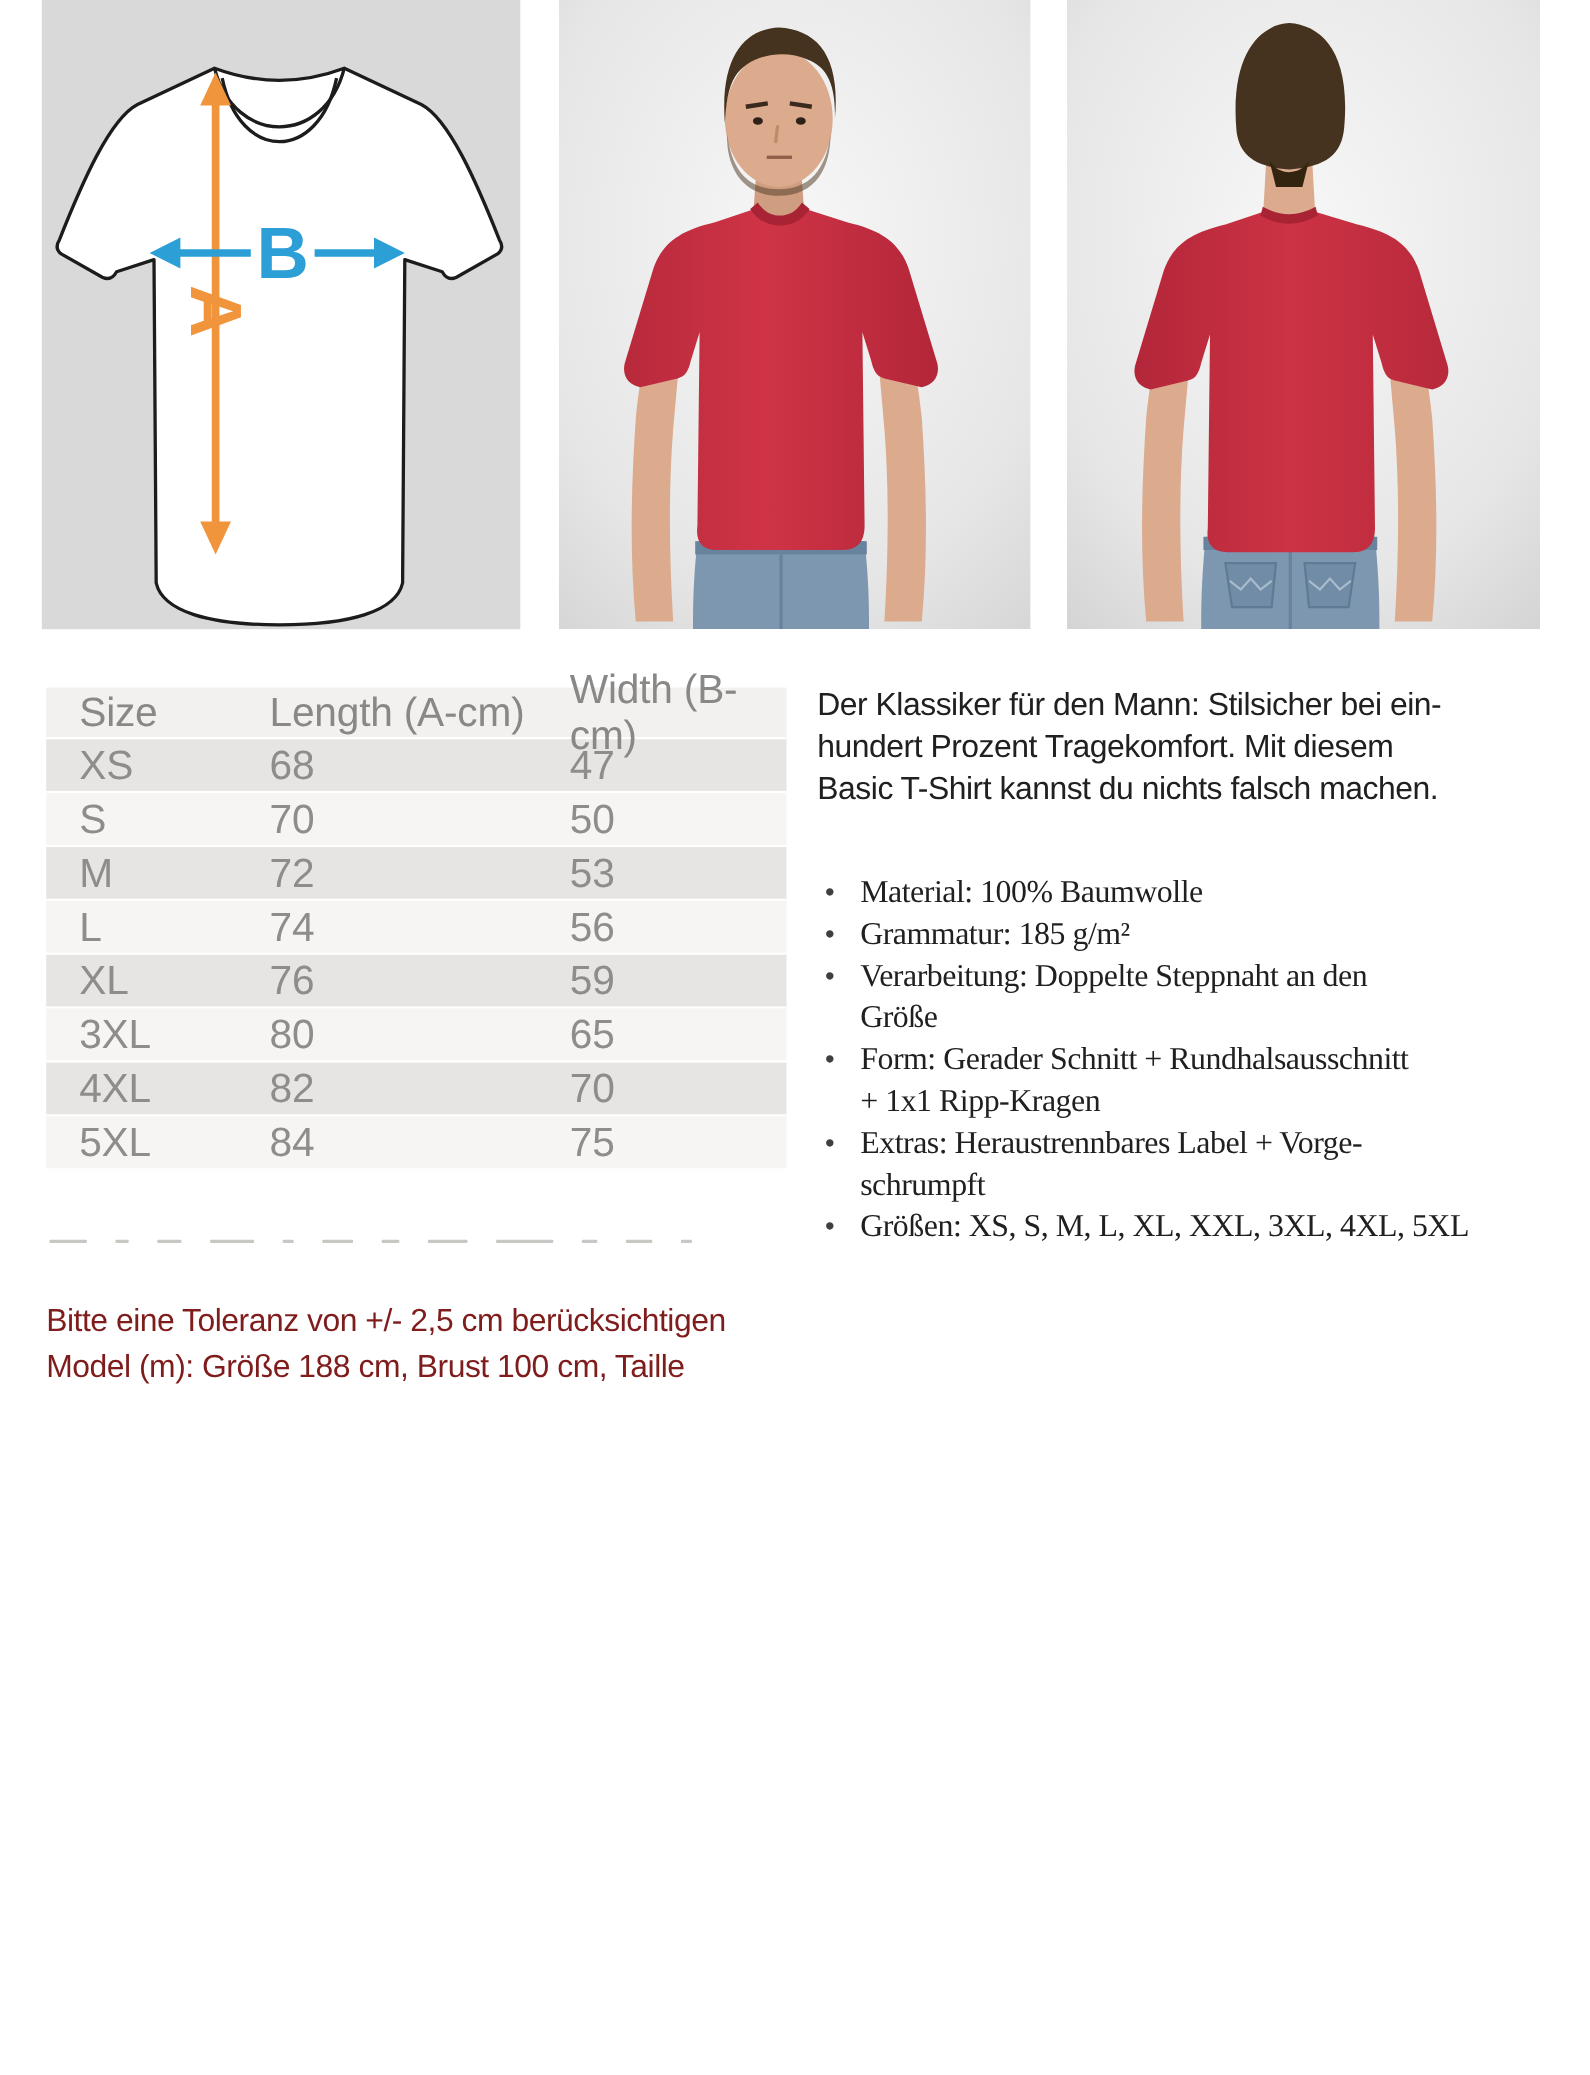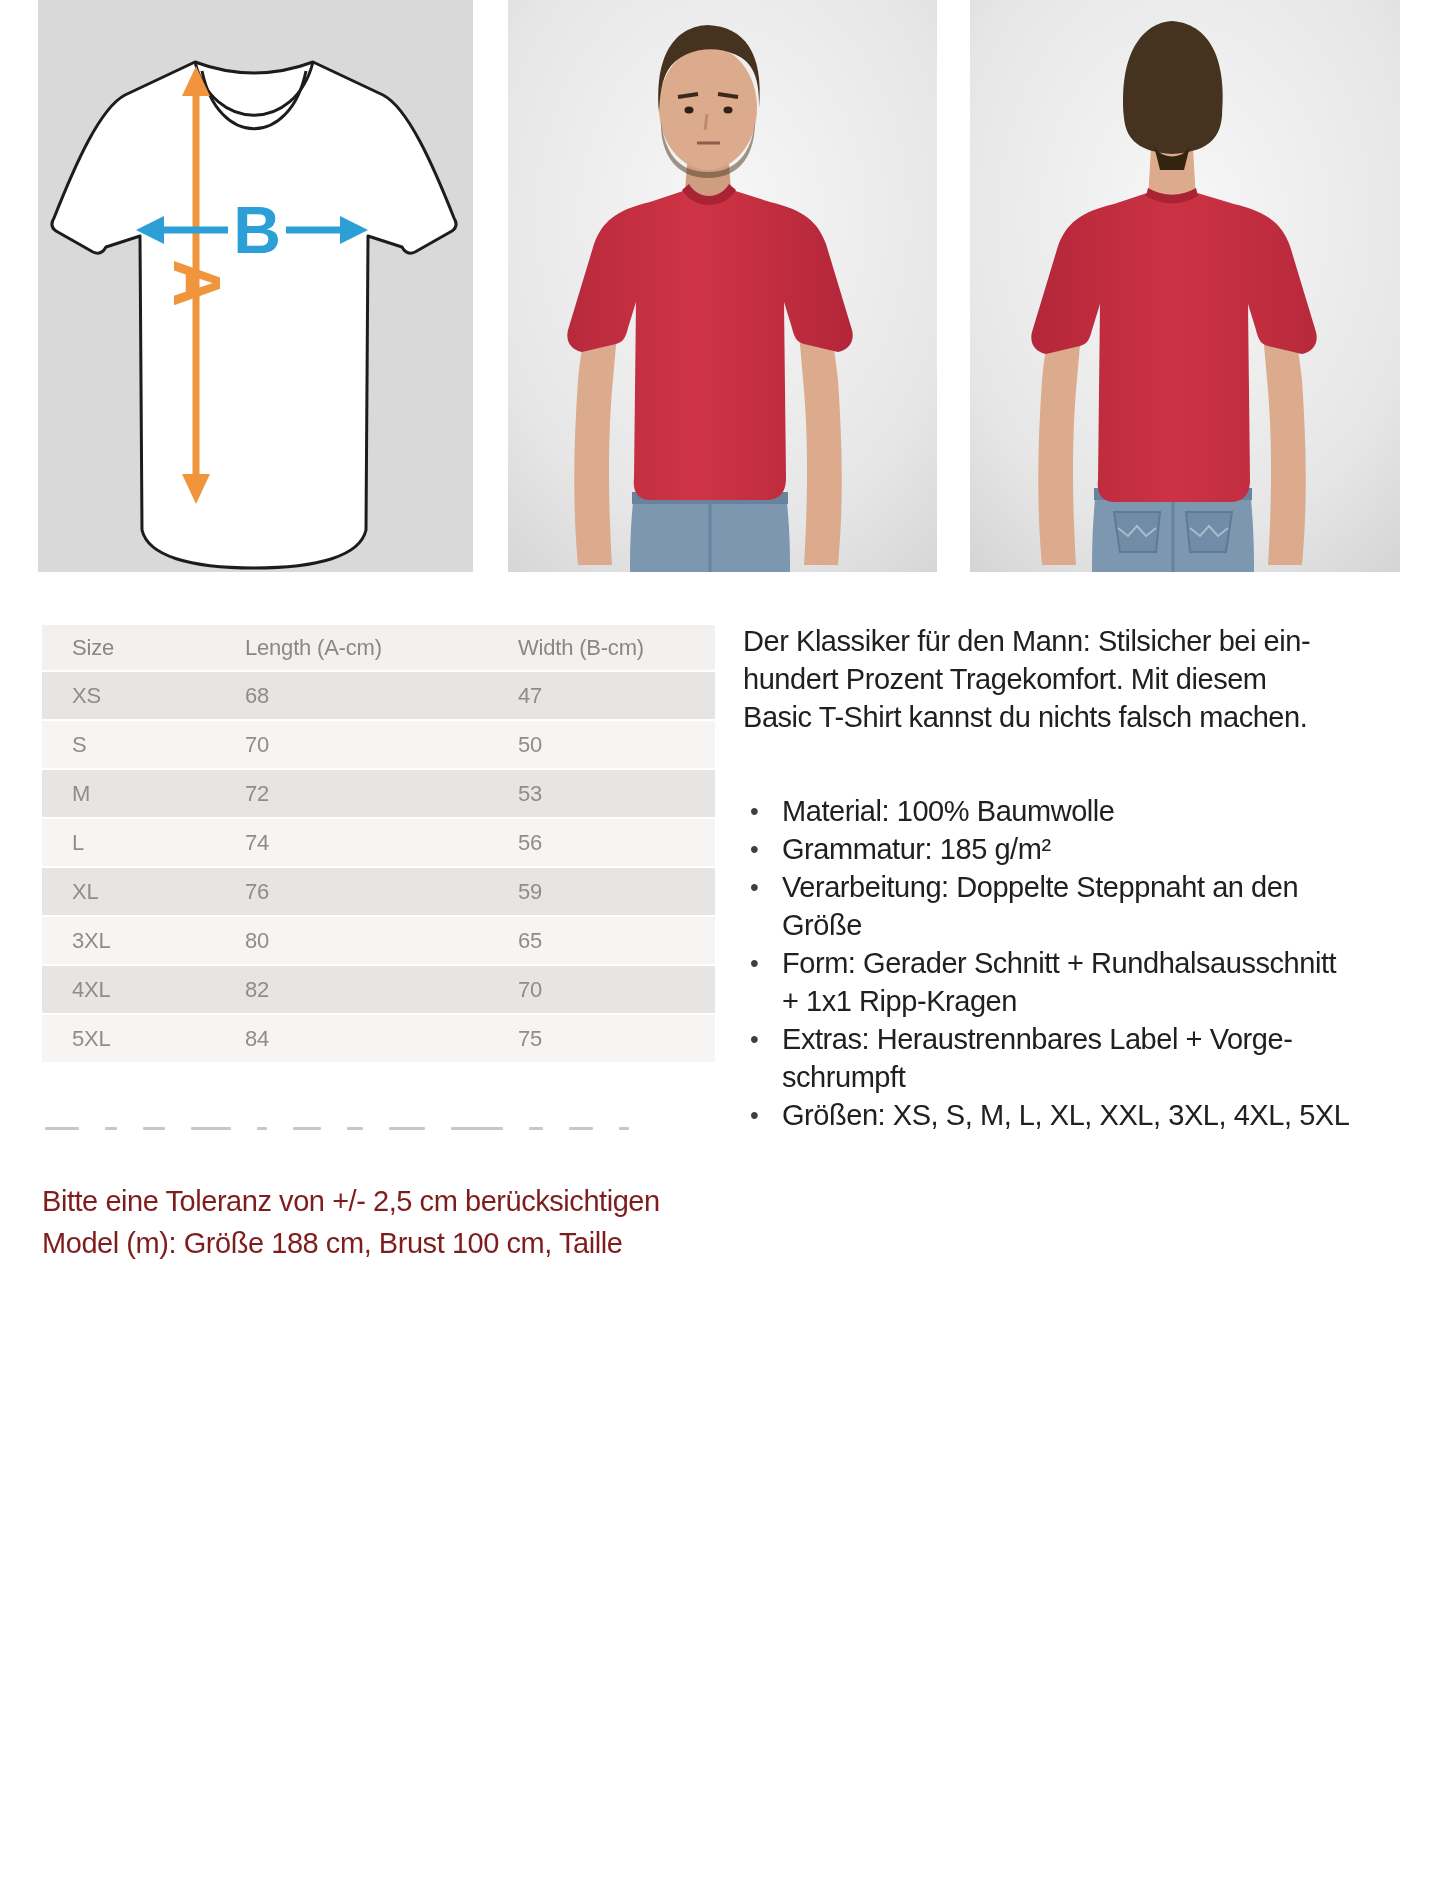--- a/index.html
+++ b/index.html
@@ -4,38 +4,38 @@
 <style>
   html,body{margin:0;padding:0;background:#ffffff;}
   body{width:1445px;height:1886px;position:relative;font-family:"Liberation Sans",sans-serif;overflow:hidden;}
   .panel{position:absolute;top:0;height:572px;overflow:hidden;}
   .panel svg{display:block;}
   #panel-diagram{left:38px;width:435px;background:#d9d9d9;}
   #panel-front{left:508px;width:429px;}
   #panel-back{left:970px;width:430px;}
 
   
-  .sizetable{position:absolute;left:42px;top:625px;width:673px;font-size:22px;color:#8f8d8c;letter-spacing:-0.2px;}
+  .sizetable{position:absolute;left:42px;top:625px;width:673px;font-size:37px;color:#8f8d8c;letter-spacing:-0.2px;}
   .trow{display:flex;align-items:center;height:47px;border-bottom:2px solid #ffffff;background:#f6f5f4;}
   .trow.head{background:#f3f1ef;height:45px;color:#8a8886;}
   .trow:nth-child(even){background:#e6e5e3;}
   .tc1{width:203px;padding-left:30px;box-sizing:border-box;}
   .tc2{width:273px;}
   .tc3{flex:1;}
 
   
   .cutoff{position:absolute;top:1127px;left:45px;width:640px;height:6px;}
   .cutoff i{display:inline-block;height:3px;background:#c9c7c4;margin-right:26px;vertical-align:top;border-radius:1px;}
 
   
   .desc{position:absolute;left:743px;top:622px;width:664px;font-size:29px;line-height:38px;color:#202020;letter-spacing:-0.45px;}
   .desc .spacer{height:56px;}
   .bline{display:flex;}
   .bline .mark{width:39px;box-sizing:border-box;padding-left:7px;color:#3f3f3f;font-size:25px;flex:none;}
-  .bline .btxt{flex:1;}
+  .bline .btxt{flex:1;font-family:Liberation Serif, serif;}
 
   
   .foot{position:absolute;left:42px;top:1180px;width:660px;font-size:29px;line-height:42px;color:#7f1d1d;letter-spacing:-0.45px;}
   .foot b{font-weight:normal;}
 </style>
 </head>
 <body>
 
 <div class="panel" id="panel-diagram">
   <svg width="435" height="572" viewBox="0 0 435 572">

